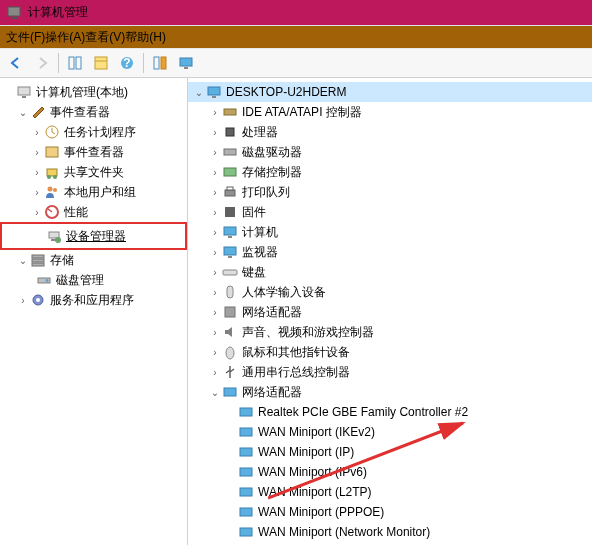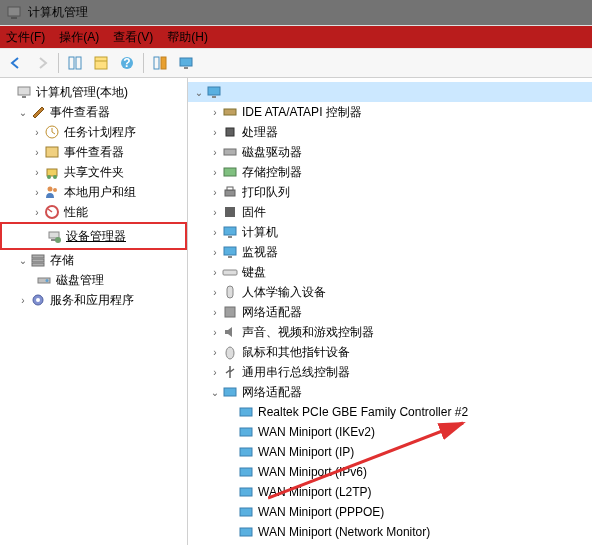--- a/index.html
+++ b/index.html
@@ -1,20 +1,20 @@
 <!DOCTYPE html>
 <html><head>
 <meta charset="utf-8">
 <style>
 * { margin: 0; padding: 0; box-sizing: border-box; font-family: "Microsoft YaHei", "Segoe UI", sans-serif; font-size: 12px; }
 body { background: #fff; width: 592px; height: 545px; overflow: hidden; position: relative; }
-.titlebar { height: 26px; display: flex; align-items: center; padding: 0 6px; background: #737373; border-bottom: 1px solid #e0e0e0; }
+.titlebar { height: 26px; display: flex; align-items: center; padding: 0 6px; background: #be185d; border-bottom: 1px solid #e0e0e0; }
 .titlebar .icon { width: 16px; height: 16px; margin-right: 6px; }
 .titlebar .title { font-size: 12px; }
-.menubar { height: 22px; display: flex; align-items: center; padding: 0 6px; gap: 14px; background: #b91c1c; }
+.menubar { height: 22px; display: flex; align-items: center; padding: 0 6px; background: #a16207; }
 .menubar span { cursor: default; }
 .toolbar { height: 30px; display: flex; align-items: center; padding: 0 4px; gap: 2px; background: #f7f7f7; border-top: 1px solid #e8e8e8; border-bottom: 1px solid #d0d0d0; }
 .toolbar .tbtn { width: 24px; height: 24px; display: flex; align-items: center; justify-content: center; border: 1px solid transparent; }
 .toolbar .sep { width: 1px; height: 20px; background: #c8c8c8; margin: 0 2px; }
 .content { display: flex; height: calc(100% - 78px); }
 .left-pane { width: 188px; border-right: 1px solid #d0d0d0; overflow: auto; padding-top: 4px; }
 .right-pane { flex: 1; overflow: auto; padding-top: 4px; position: relative; }
 .tree-item { display: flex; align-items: center; height: 20px; cursor: default; white-space: nowrap; }
 .tree-item.selected { background: #cce8ff; }
 .tree-item .expander { width: 14px; height: 14px; display: flex; align-items: center; justify-content: center; color: #666; font-size: 10px; flex-shrink: 0; }
@@ -207,20 +207,21 @@
 
   <div class="right-pane">
     <div class="tree-item selected" style="padding-left:4px">
       <span class="expander">⌄</span>
       <span class="icon">
           <svg width="16" height="16">
             <rect x="2" y="3" width="12" height="8" fill="#5ab0e0" stroke="#3a80b0"></rect>
             <rect x="6" y="12" width="4" height="2" fill="#888"></rect>
           </svg>
         </span>
+      <span class="label">DESKTOP-U2HDERM</span>
     </div>
     <div class="tree-item" style="padding-left:20px">
         <span class="expander">›</span>
         <span class="icon">
           <svg width="16" height="16">
             <rect x="2" y="5" width="12" height="6" fill="#c0a060" stroke="#807030"></rect>
           </svg>
         </span>
         <span class="label">IDE ATA/ATAPI 控制器</span>
       </div>

